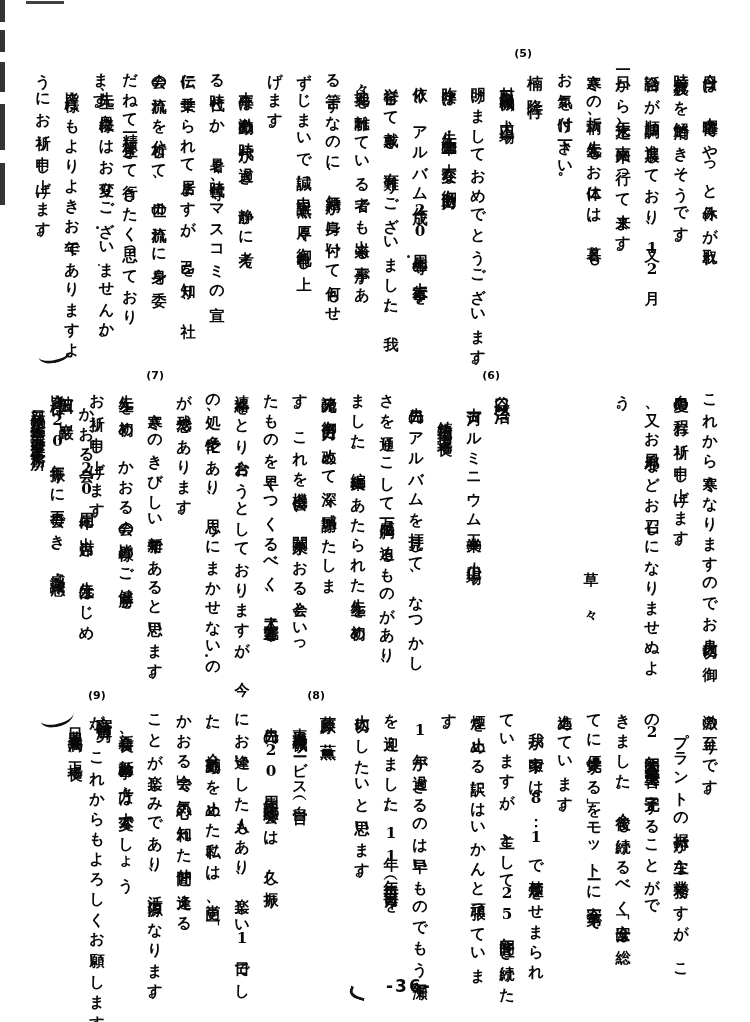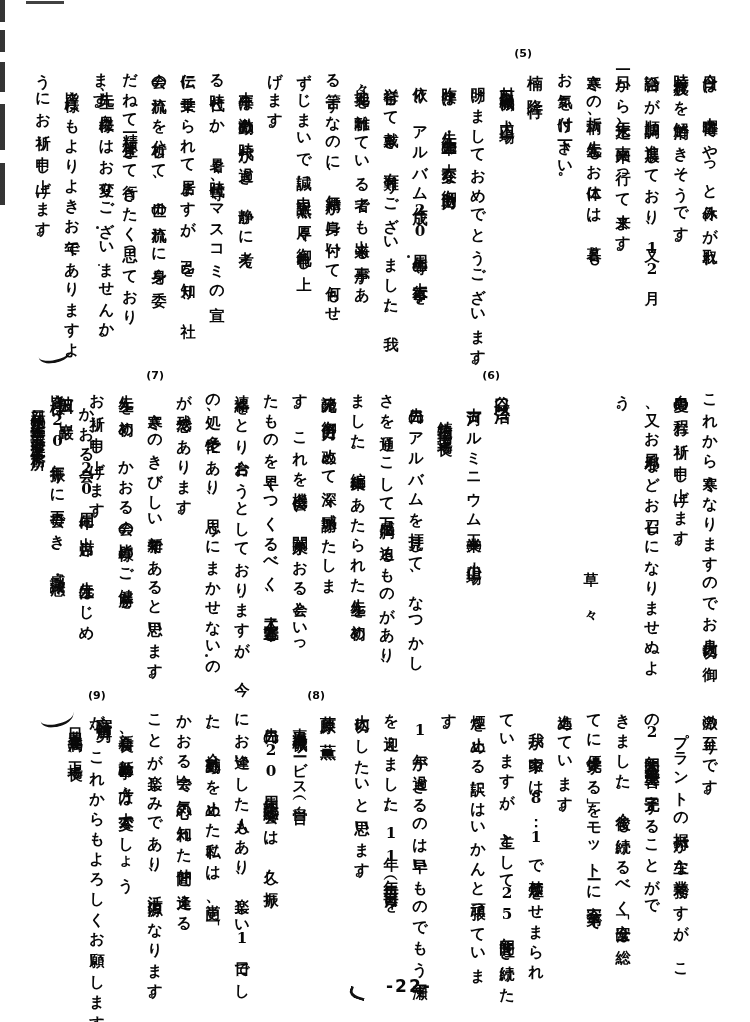--- a/index.html
+++ b/index.html
@@ -228,15 +228,15 @@
     <div class="vcol" style="right:617px; top:703px; height:260px;">　新会長、新幹事の方々は大変でしょう</div>
     <div class="vcol" style="right:646px; top:703px; height:260px;">が、これからもよろしくお願いします。</div>
   </div>
 
   <div>
     <div class="idx" style="left:88px; top:689px;">(9)</div>
     <div class="vcol name" style="left:96px; top:703px; height:120px;">宮崎輝男</div>
     <div class="vcol org" style="left:67px; top:716px; height:200px;">日豊金属㈱　工場長</div>
   </div>
 
-  <div class="pagenum" style="left:386px; top:976px;">-22-</div>
+  <div class="pagenum" style="left:386px; top:976px;">-36-</div>
 
 </div>
 
 </body></html>

